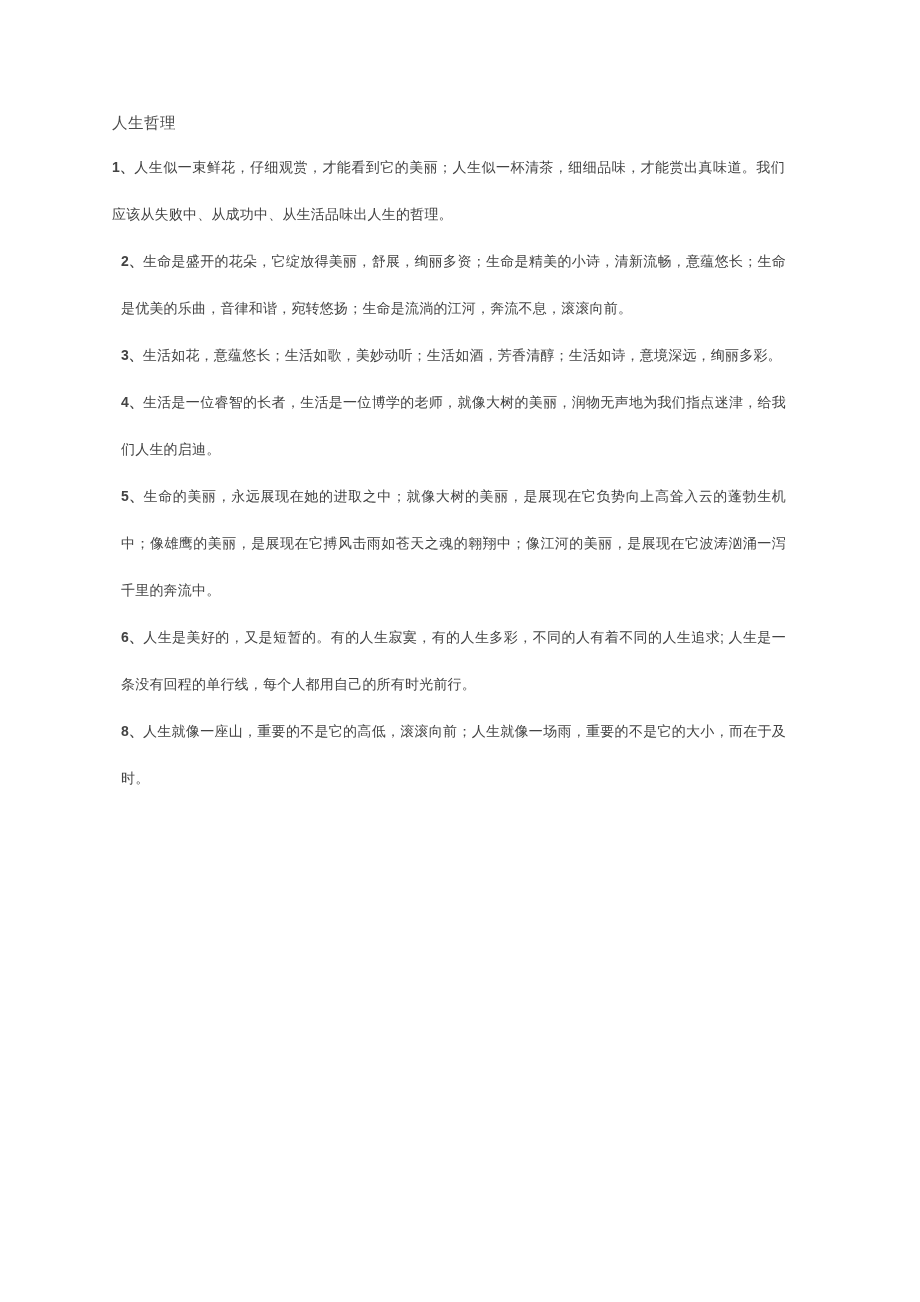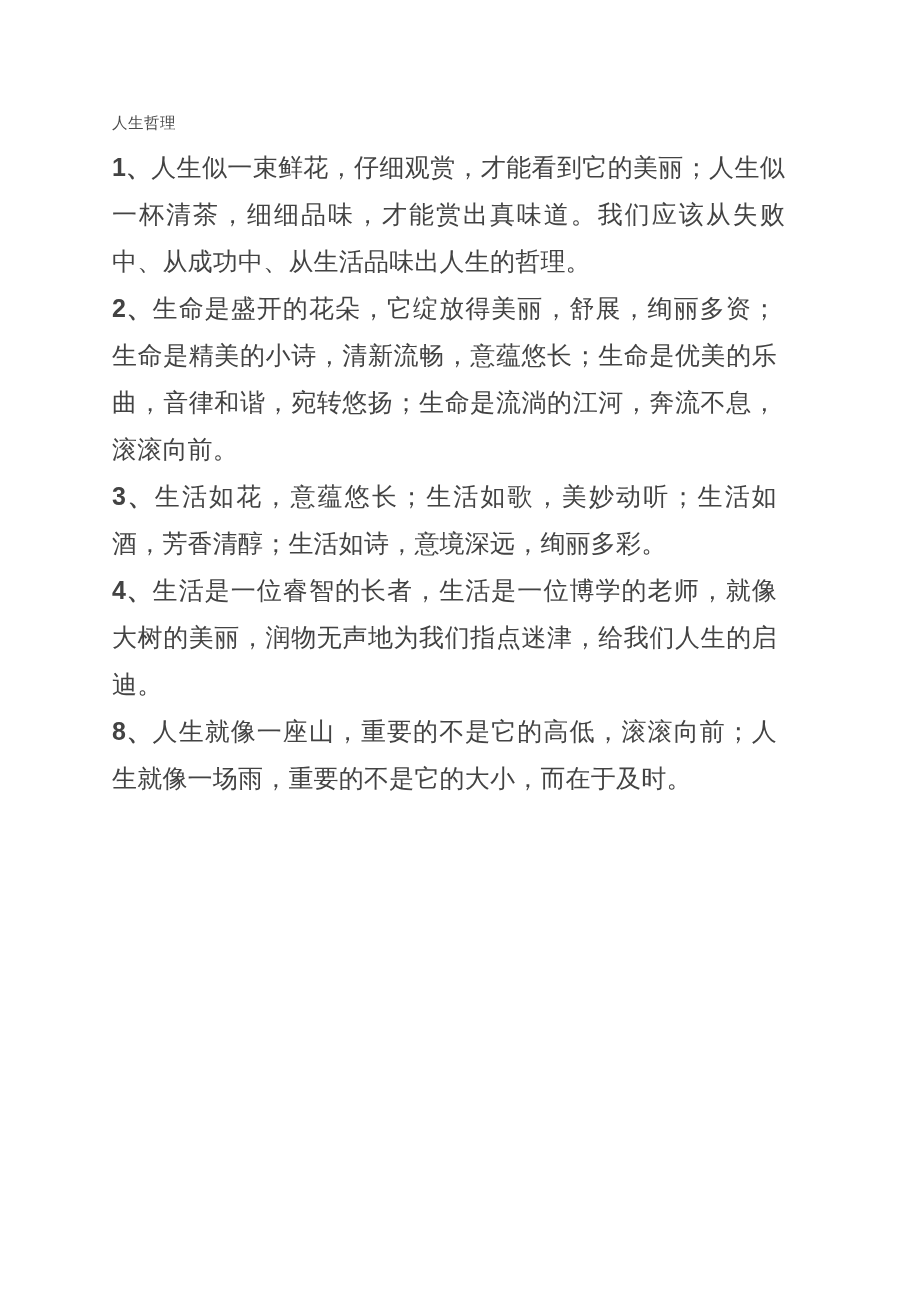--- a/index.html
+++ b/index.html
@@ -33,37 +33,38 @@
     line-height: 22px;
     font-weight: 400;
     color: #4a4a4a;
     letter-spacing: 0.5px;
     margin: 0 0 10px 0;
     white-space: nowrap;
   }
 
   
   .para {
-    font-size: 25px;
+    font-size: 14px;
     line-height: 47px;
     color: #434343;
     letter-spacing: 0.2px;
     margin: 0;
     text-align: justify;
     text-justify: inter-ideograph;
     word-break: break-all;
   }
 
   .para-first {
     width: 673px;
     margin-bottom: 0px;
   }
 
   
   .para-block {
+    margin-left: 9px;
     width: 665px;
   }
 
   .num {
     font-weight: bold;
     font-family: "Liberation Sans", "DejaVu Sans", sans-serif;
     letter-spacing: 0;
   }
 </style>
 </head>
@@ -74,18 +75,20 @@
   <div class="doc-title">人生哲理</div>
 
   <p class="para para-first"><span class="num">1、</span><span>人生似一束鲜花，仔细观赏，才能看到它的美丽；人生似一杯清茶，细细品味，才能赏出真味道。我们应该从失败中、从成功中、从生活品味出人生的哲理。</span></p>
 
   <p class="para para-block"><span class="num">2、</span><span>生命是盛开的花朵，它绽放得美丽，舒展，绚丽多资；生命是精美的小诗，清新流畅，意蕴悠长；生命是优美的乐曲，音律和谐，宛转悠扬；生命是流淌的江河，奔流不息，滚滚向前。</span></p>
 
   <p class="para para-block"><span class="num">3、</span><span>生活如花，意蕴悠长；生活如歌，美妙动听；生活如酒，芳香清醇；生活如诗，意境深远，绚丽多彩。</span></p>
 
   <p class="para para-block"><span class="num">4、</span><span>生活是一位睿智的长者，生活是一位博学的老师，就像大树的美丽，润物无声地为我们指点迷津，给我们人生的启迪。</span></p>
 
+  <p class="para para-block"><span class="num">5、</span><span>生命的美丽，永远展现在她的进取之中；就像大树的美丽，是展现在它负势向上高耸入云的蓬勃生机中；像雄鹰的美丽，是展现在它搏风击雨如苍天之魂的翱翔中；像江河的美丽，是展现在它波涛汹涌一泻千里的奔流中。</span></p>
 
+  <p class="para para-block"><span class="num">6、</span><span>人生是美好的，又是短暂的。有的人生寂寞，有的人生多彩，不同的人有着不同的人生追求; 人生是一条没有回程的单行线，每个人都用自己的所有时光前行。</span></p>
 
 
   <p class="para para-block"><span class="num">8、</span><span>人生就像一座山，重要的不是它的高低，滚滚向前；人生就像一场雨，重要的不是它的大小，而在于及时。</span></p>
 
 </div>
 
 </body></html>

